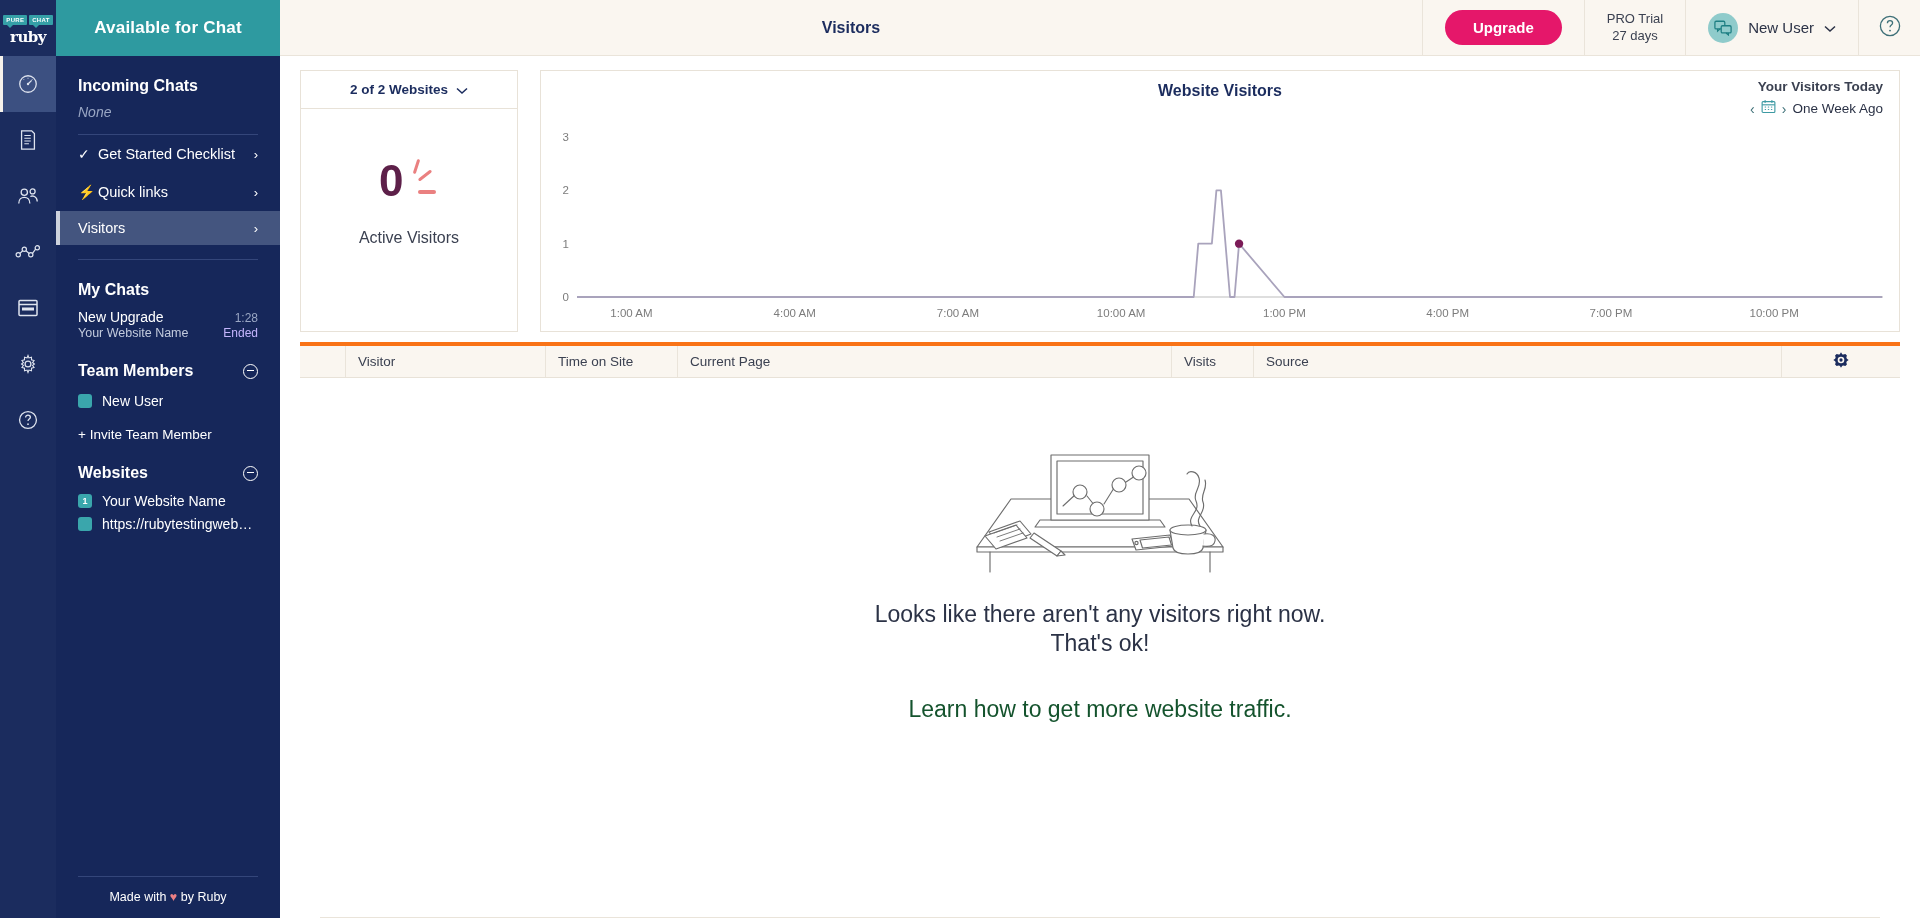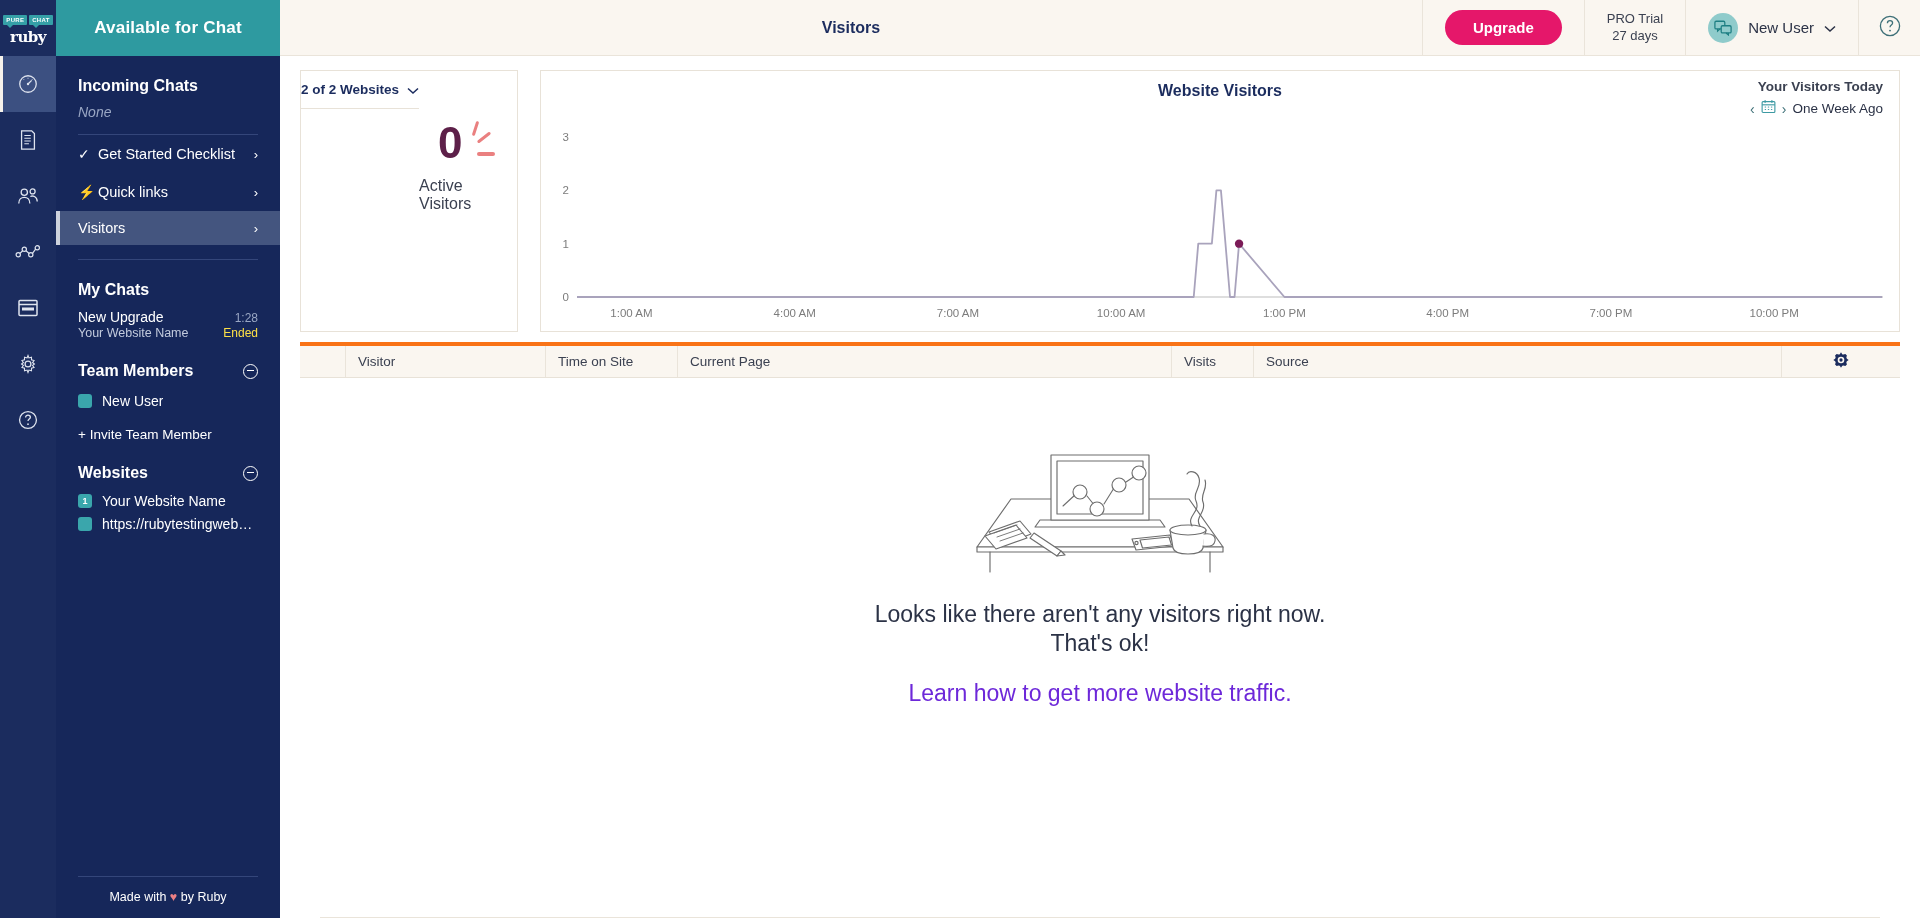--- a/index.html
+++ b/index.html
@@ -111,21 +111,21 @@
     width: 7.5px; height: 1.4px; background: #ffffff;
   }
   .chat-row {
     display: flex; justify-content: space-between; align-items: baseline;
     margin-top: 10px; cursor: pointer;
   }
   .chat-row .name { color: #ffffff; font-size: 14px; }
   .chat-row .meta { color: #9aa7c4; font-size: 12px; }
   .chat-row2 { margin-top: 1px; }
   .chat-row2 .name { color: #c3cbdd; font-size: 12.5px; }
-  .chat-row2 .meta { color: #fde047; font-size: 12px; }
+  .chat-row2 .meta { color: #c4b5fd; font-size: 12px; }
   .member-row {
     display: flex; align-items: center; gap: 10px;
     margin-top: 13px; cursor: pointer;
   }
   .swatch {
     width: 14px; height: 14px; border-radius: 3px; background: #3aa6ac;
     flex: 0 0 14px;
     color:#ffffff; font-size:9px; font-weight:bold;
     display:flex; align-items:center; justify-content:center;
   }
@@ -181,21 +181,21 @@
   #content { flex: 1; display: flex; flex-direction: column;
              background: #ffffff; min-height: 0; }
   #band {
     display: flex; gap: 22px; padding: 14px 20px 0 20px;
     background: #ffffff;
     flex: 0 0 auto;
   }
   #active-card {
     width: 218px; background: #ffffff;
     border: 1px solid #e8e2d8;
-    display: flex; 
+    display: flex; flex-direction: column;
     height: 262px;
   }
   #active-card-head {
     height: 38px; border-bottom: 1px solid #e8e2d8;
     display: flex; align-items: center; justify-content: center;
     gap: 8px; cursor: pointer;
   }
   #active-card-head .t { color: #1b2c5e; font-size: 13.5px; font-weight: bold; }
   #active-card-body {
     flex: 1; display: flex; flex-direction: column;
@@ -203,21 +203,21 @@
   }
   #zero-wrap { position: relative; width: 64px; height: 52px; }
   #zero-num {
     color: #5d2049; font-size: 44px; font-weight: bold;
     position: absolute; left: 2px; top: -4px; line-height: 1;
   }
   .spark { position: absolute; background: #ea8080; border-radius: 2px; }
   #sp1 { width: 3px; height: 15px; left: 38px; top: -4px; transform: rotate(18deg); }
   #sp2 { width: 16px; height: 3px; left: 40px; top: 11px; transform: rotate(-38deg); }
   #sp3 { width: 18px; height: 4px; left: 41px; top: 27px; }
-  #active-label { color: #3b4151; font-size: 16px; }
+  #active-label { color: #3b4151; font-size: 16px; margin-top: 14px; }
 
   #chart-card {
     flex: 1; background: #ffffff; border: 1px solid #e8e2d8;
     height: 262px; position: relative; min-width: 0;
   }
   #chart-title {
     position: absolute; left: 50%; transform: translateX(-50%);
     top: 11px; color: #1b2c5e; font-size: 16px; font-weight: bold;
   }
   #chart-right { position: absolute; right: 16px; top: 8px; text-align: right; }
@@ -249,21 +249,21 @@
                     cursor: pointer; }
   #empty-state {
     flex: 1; display: flex; flex-direction: column; align-items: center;
     padding-top: 38px;
   }
   #empty-text {
     color: #2b3246; font-size: 23px; text-align: center; line-height: 1.27;
     margin-top: 22px;
   }
   #empty-link {
-    color: #6d28d9; font-size: 23px; text-decoration: none; margin-top: 22px;
+    color: #14532d; font-size: 23px; text-decoration: none; margin-top: 38px;
     cursor: pointer;
   }
   #bottom-rule { height: 1px; background: #eae4da; margin: 28px 20px 0 20px; }
 </style>
 </head>
 <body>
 
 <div id="icon-rail">
   <div id="logo-block">
     <div class="logo-badges">

